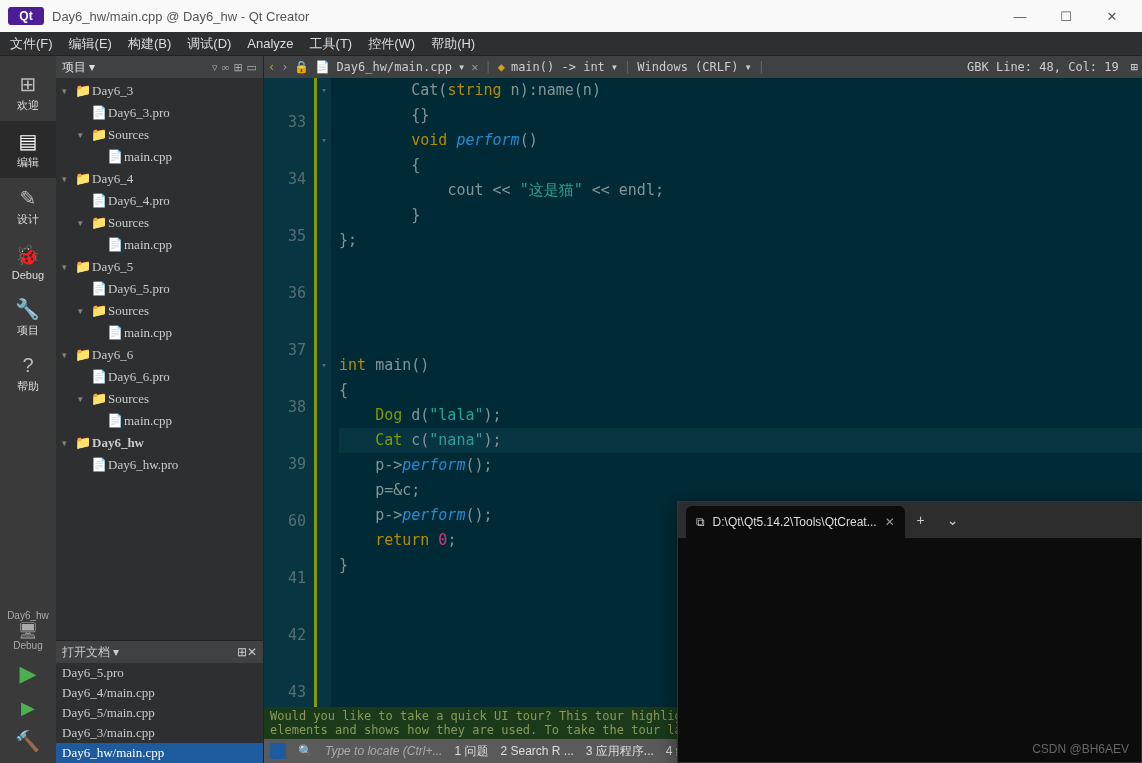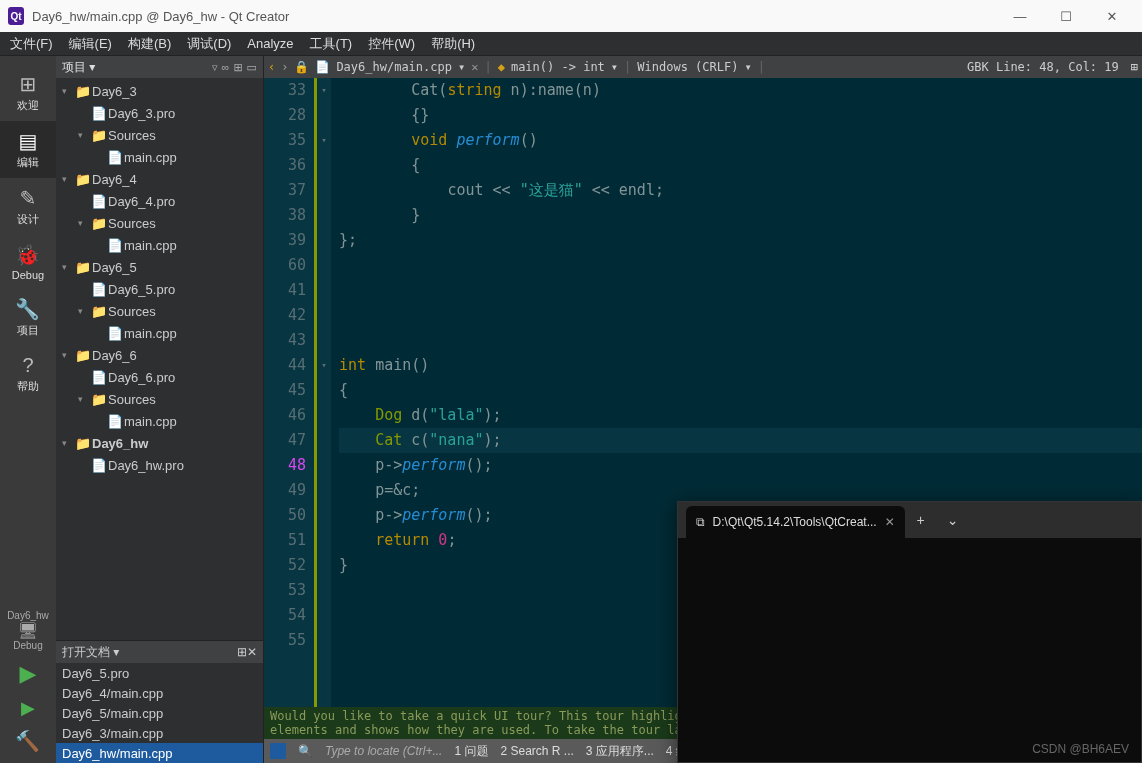--- a/index.html
+++ b/index.html
@@ -1,34 +1,34 @@
 <!DOCTYPE html>
 <html><head>
 <meta charset="utf-8">
 <style>
 * { margin: 0; padding: 0; box-sizing: border-box; }
 body { font-family: "Segoe UI", Arial, sans-serif; font-size: 13px; background: #2e2f30; color: #ccc; width: 1142px; height: 763px; overflow: hidden; position: relative; }
 .titlebar { height: 32px; background: #f9f9f9; display: flex; align-items: center; padding: 0 8px; color: #333; }
-.titlebar .qt-logo { width: 16px; height: 18px; background: #4c1d95; border-radius: 3px; margin-right: 8px; display: flex; align-items: center; justify-content: center; font-size: 10px; color: #fff; font-weight: bold; }
+.titlebar .qt-logo { width: 36px; height: 18px; background: #4c1d95; border-radius: 3px; margin-right: 8px; display: flex; align-items: center; justify-content: center; font-size: 12px; color: #fff; font-weight: bold; }
 .titlebar .title { flex: 1; font-size: 13px; color: #555; }
 .titlebar .win-controls { display: flex; gap: 18px; padding-right: 8px; }
 .titlebar .win-btn { width: 28px; height: 20px; display: flex; align-items: center; justify-content: center; color: #555; }
 .menubar { height: 24px; background: #2e2f30; display: flex; align-items: center; padding: 0 10px; gap: 16px; color: #ddd; font-size: 13px; border-bottom: 1px solid #222; }
 .main { display: flex; height: calc(763px - 32px - 24px); }
 .sidebar-icons { width: 56px; background: #3a3a3a; display: flex; flex-direction: column; align-items: center; padding-top: 8px; color: #ddd; font-size: 11px; }
 .sidebar-icons .ico { width: 100%; padding: 8px 0; text-align: center; cursor: pointer; }
 .sidebar-icons .ico.active { background: #2a2a2a; }
 .sidebar-icons .ico .glyph { font-size: 20px; display: block; margin-bottom: 2px; color: #bbb; }
 .sidebar-icons .ico.active .glyph { color: #fff; }
 .sidebar-icons .bottom { margin-top: auto; width: 100%; }
 .sidebar-icons .bottom .kit { font-size: 10px; padding: 4px 0; text-align: center; color: #aaa; }
 .sidebar-icons .bottom .run { color: #4CAF50; font-size: 22px; padding: 6px 0; text-align: center; }
 .sidebar-icons .bottom .rundbg { color: #4CAF50; font-size: 18px; padding: 4px 0; text-align: center; position: relative; }
 .sidebar-icons .bottom .build { color: #999; font-size: 20px; padding: 6px 0 10px 0; text-align: center; }
-.left-panel { width: 208px; background: #2e2f30; display: flex; flex-direction: column; border-right: 1px solid #222; }
+.left-panel { width: 208px; background: #2e2f30; display: flex; flex-direction: column; border-right: 1px solid #222; font-family: Liberation Serif, serif; }
 .panel-header { height: 22px; background: #404142; display: flex; align-items: center; padding: 0 6px; font-size: 12px; color: #ddd; gap: 4px; }
 .panel-header .dd { flex: 1; }
 .panel-header .icon-sm { font-size: 11px; color: #aaa; }
 .tree { flex: 1; overflow: auto; padding: 2px 0; font-size: 13px; }
 .tree-item { display: flex; align-items: center; padding: 1px 4px; height: 22px; white-space: nowrap; }
 .tree-item .arrow { width: 12px; font-size: 9px; color: #888; }
 .tree-item .ficon { width: 18px; text-align: center; }
 .tree-item.bold .label { font-weight: bold; }
 .folder-y { color: #d4a017; }
 .file-b { color: #5a8fc4; }
@@ -42,21 +42,21 @@
 .editor-toolbar .sep { color: #666; }
 .editor-toolbar .nav-arrow { color: #999; }
 .editor-toolbar .nav-arrow.active { color: #d4a017; }
 .editor-toolbar .filepath { color: #ccc; }
 .editor-toolbar .close-x { color: #999; }
 .editor-toolbar .diamond { color: #d4a017; }
 .editor-toolbar .func { color: #ccc; }
 .editor-toolbar .enc { color: #ccc; margin-left: auto; }
 .editor-body { flex: 1; display: flex; background: #002b36; font-family: Consolas, monospace; font-size: 15px; position: relative; overflow: hidden; }
 .gutter { width: 50px; background: #073642; color: #586e75; text-align: right; padding-right: 8px; }
-.gutter .ln { height: 25px; line-height: 25px; }
+.gutter .ln { height: 25px; line-height: 25px; margin-top: 32px; }
 .gutter .ln.current { color: #d946ef; }
 .foldbar { width: 14px; background: #073642; }
 .foldbar .fm { height: 25px; line-height: 25px; text-align: center; font-size: 9px; color: #586e75; }
 .greenbar { width: 3px; background: #859900; }
 .code { flex: 1; padding-left: 8px; }
 .code .line { height: 25px; line-height: 25px; white-space: pre; }
 .code .line.current { background: #073642; }
 .kw { color: #b58900; }
 .fn { color: #268bd2; font-style: italic; }
 .fn2 { color: #839496; }
@@ -260,21 +260,21 @@
       <span class="sep">|</span>
       <span>Windows (CRLF)</span>
       <span>▾</span>
       <span class="sep">|</span>
       <span class="enc">GBK Line: 48, Col: 19</span>
       <span class="icon-sm" style="margin-left:6px">⊞</span>
     </div>
     <div class="editor-body">
       <div class="gutter" id="gutter">
           <div class="ln">33</div>
-          <div class="ln">28</div>
+          <div class="ln">34</div>
           <div class="ln">35</div>
           <div class="ln">36</div>
           <div class="ln">37</div>
           <div class="ln">38</div>
           <div class="ln">39</div>
           <div class="ln">60</div>
           <div class="ln">41</div>
           <div class="ln">42</div>
           <div class="ln">43</div>
           <div class="ln">44</div>

